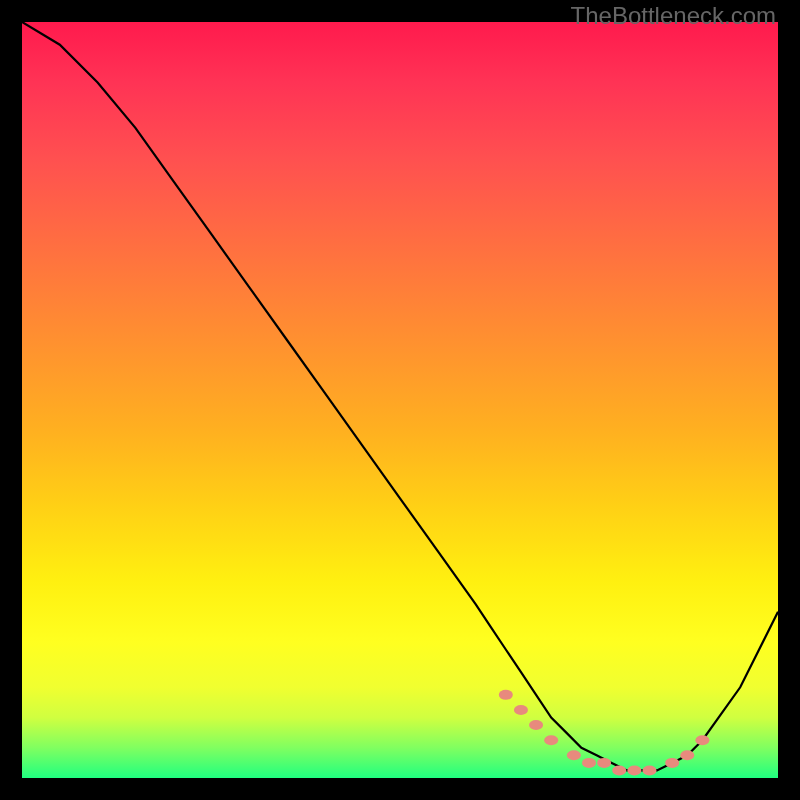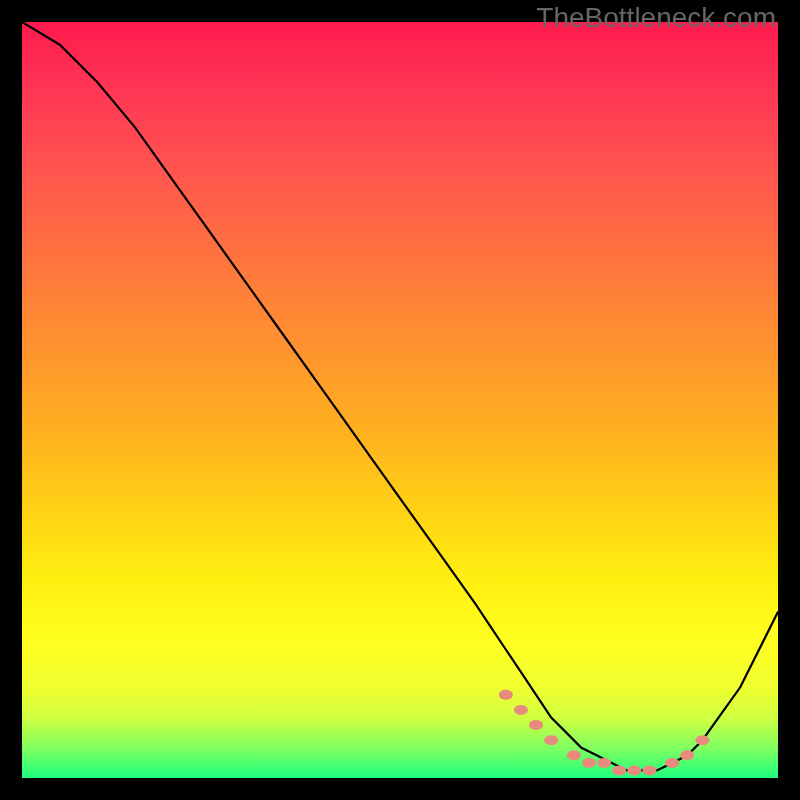--- a/index.html
+++ b/index.html
@@ -37,21 +37,21 @@
       #80ff60 96%,
       #20ff80 100%
     );
   }
   .watermark {
     position: absolute;
     top: 2px;
     right: 24px;
     color: #666;
     font-family: Arial, sans-serif;
-    font-size: 28px;
+    font-size: 24px;
     font-weight: 500;
     z-index: 10;
   }
   svg.overlay {
     position: absolute;
     left: 0;
     top: 0;
     width: 756px;
     height: 756px;
     z-index: 5;

